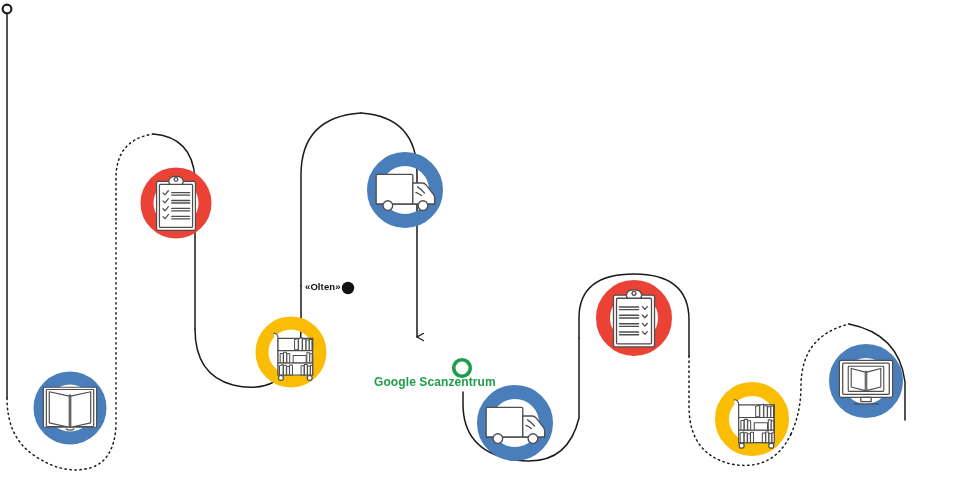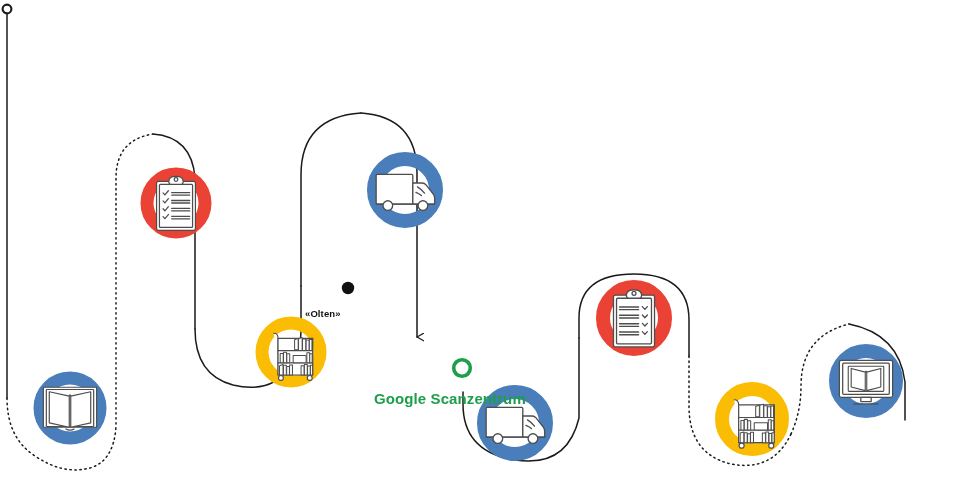--- a/index.html
+++ b/index.html
@@ -12,24 +12,23 @@
   }
   #stage{position:absolute;left:0;top:0;width:960px;height:480px;}
   svg#flow{position:absolute;left:0;top:0;width:960px;height:480px;}
   .label{
     position:absolute;
     font-weight:bold;
     font-size:9.5px;
     letter-spacing:.1px;
     white-space:nowrap;
     line-height:1;
-    margin-top:27px;
   }
   #label-olten{color:#111111;left:305px;top:282px;}
-  #label-scanzentrum{color:#1E9E4A;left:374px;top:364px;font-size:15px;}
+  #label-scanzentrum{color:#1E9E4A;left:374px;top:376px;font-size:12px;}
 </style>
 </head>
 <body>
 
 <div id="stage">
 
   <svg id="flow" viewBox="0 0 960 480" xmlns="http://www.w3.org/2000/svg">
 
     <defs>
       <marker id="arrowhead" markerWidth="9" markerHeight="9" refX="4.2" refY="7.4" orient="auto" markerUnits="userSpaceOnUse">

